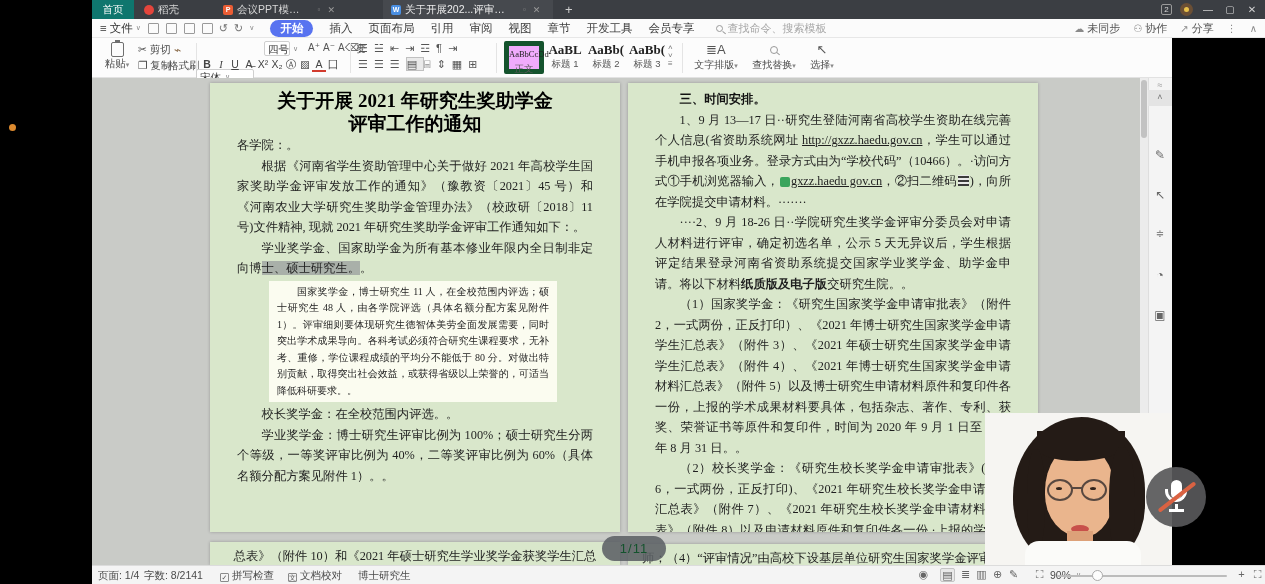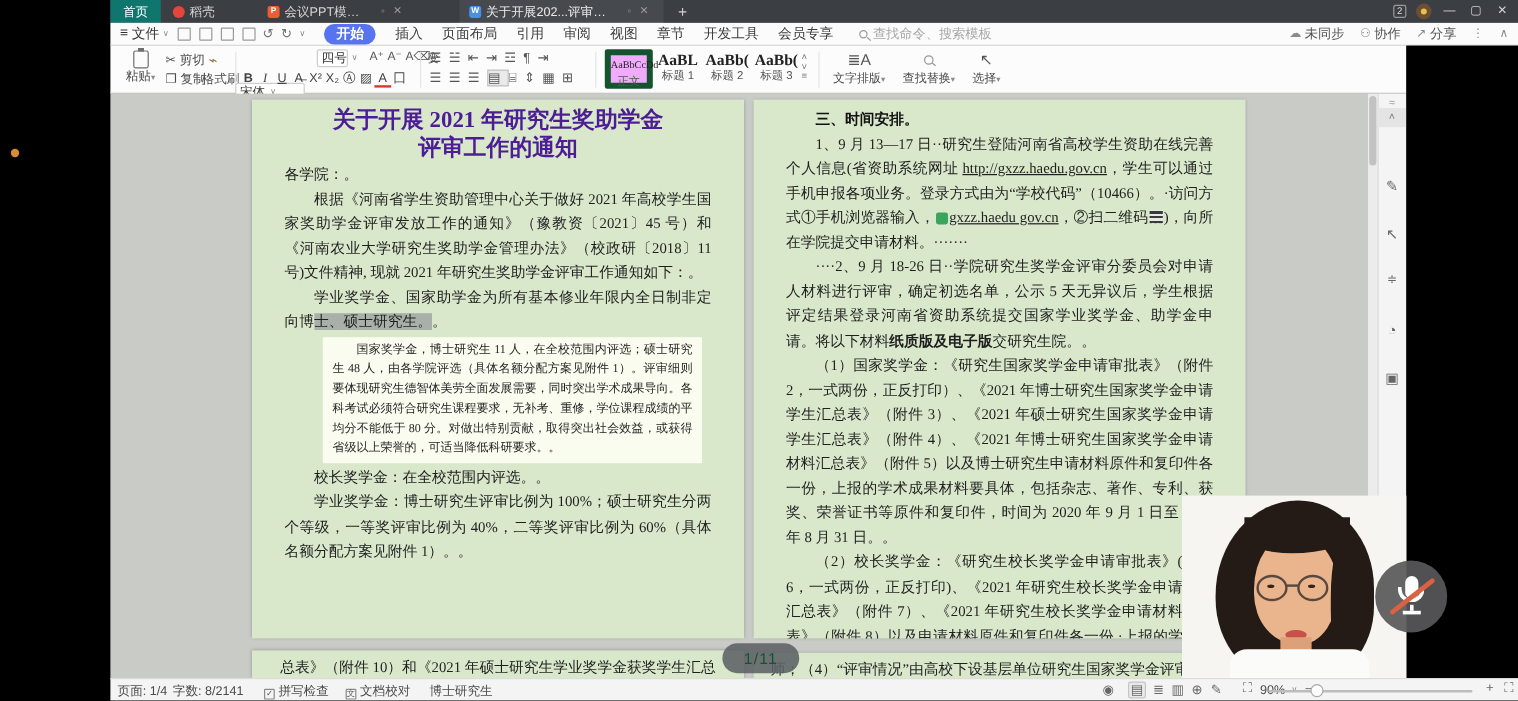--- a/index.html
+++ b/index.html
@@ -62,25 +62,25 @@
   .style-cell.sel{border:5px solid #14532d;background:#f0abfc;border-radius:2px;}
   .rtool{position:absolute;top:4px;text-align:center;font-size:10px;color:#4a4a4a;}
   .rtool .ric{display:block;font-size:13px;height:16px;line-height:16px;color:#555;}
 
   
   #canvas{left:92px;top:78px;width:1080px;height:487px;background:#c9cbc7;overflow:hidden;}
   .page{position:absolute;background:#d9e7cb;width:410px;box-shadow:0 0 3px rgba(0,0,0,.25);
         font-family:"Liberation Serif","DejaVu Serif",serif;color:#1f1f1f;overflow:hidden;}
   #page1,#page2{top:5px;height:449px;padding:6px 27px 0 27px;}
   #page1{left:118px;} #page2{left:536px;}
-  .doc-title{font-size:19px;font-weight:bold;text-align:center;line-height:23px;color:#4c1d95;}
+  .doc-title{font-size:19px;font-weight:bold;text-align:center;line-height:23px;color:#000000;}
   .para{font-size:12.3px;line-height:20.5px;text-align:justify;}
   .para.indent{text-indent:2em;}
   .para.heading{text-indent:2em;font-weight:bold;color:#111;}
-  .para.block{background:#fbfcf0;width:316px;margin:2px 0 2px 32px;padding:3px 8px;
+  .para.block{background:#fbfcf0;width:288px;margin:2px 0 2px 32px;padding:3px 8px;
               font-size:10px;line-height:16.5px;text-indent:2em;}
   .hl{background:#a9b0a9;}
   .b{font-weight:bold;margin-top:11px;}
   .lnk{text-decoration:underline;}
   .shield{display:inline-block;width:10px;height:10px;background:#3aa55c;border-radius:2px;color:#fff;
           font-size:7px;line-height:10px;text-align:center;vertical-align:1px;margin:0 1px;}
   .qr{display:inline-block;width:11px;height:11px;vertical-align:-1px;margin:0 1px;
       background-image:repeating-linear-gradient(0deg,#3a3a3a 0 2px,#e8e8e8 2px 4px),
                        repeating-linear-gradient(90deg,#3a3a3a 0 2px,rgba(232,232,232,0) 2px 4px);}
   .page-strip{position:absolute;width:410px;background:#d9e7cb;box-shadow:0 0 3px rgba(0,0,0,.25);

